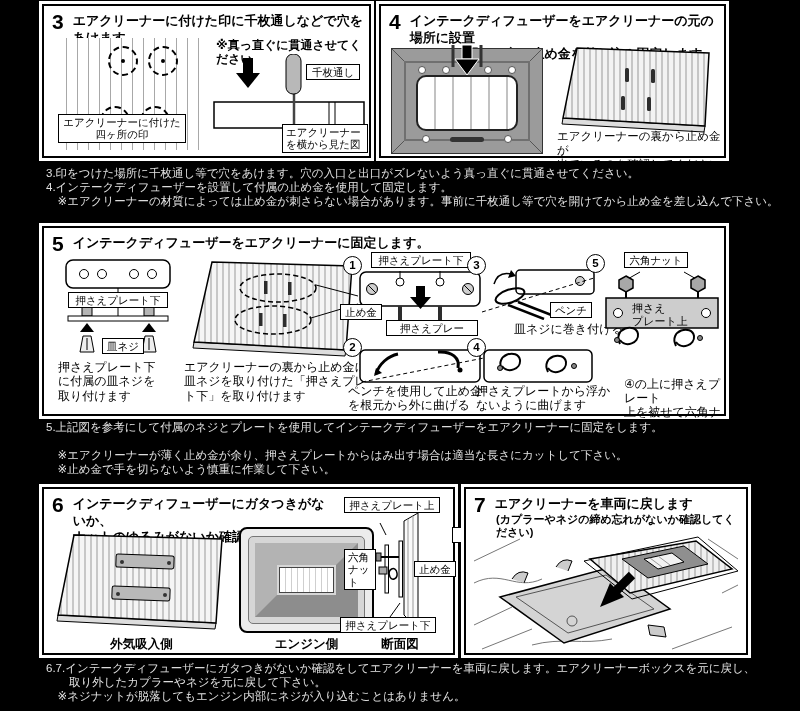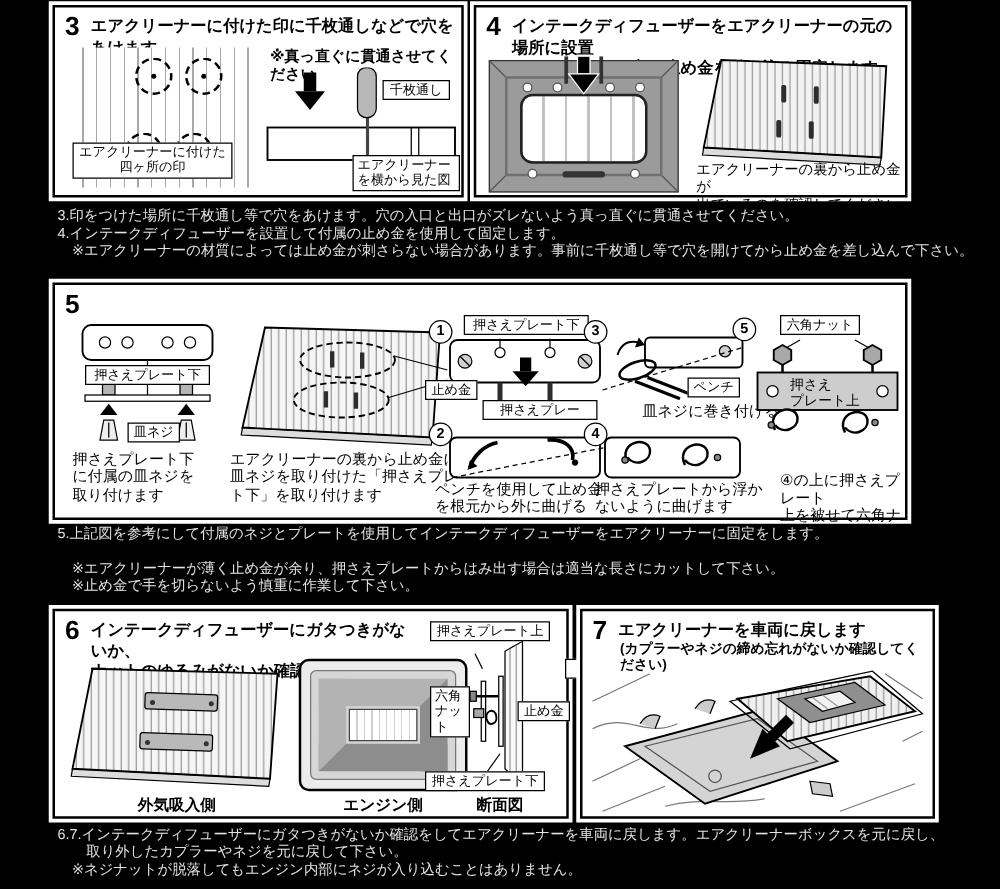--- a/index.html
+++ b/index.html
@@ -117,20 +117,21 @@
 出ているのを確認してください</div>
   </div>
 
   <div class="note" data-bind="notes_top.line1" style="top:167px;">3.印をつけた場所に千枚通し等で穴をあけます。穴の入口と出口がズレないよう真っ直ぐに貫通させてください。</div>
   <div class="note" data-bind="notes_top.line2" style="top:181px;">4.インテークディフューザーを設置して付属の止め金を使用して固定します。</div>
   <div class="note" data-bind="notes_top.line3" style="top:195px;">　※エアクリーナーの材質によっては止め金が刺さらない場合があります。事前に千枚通し等で穴を開けてから止め金を差し込んで下さい。</div>
 
   <div class="panel" style="left:42px;top:226px;width:684px;height:190px;">
     <div class="ptitle">
       <span class="pnum" data-bind="step5.num">5</span>
+      <span class="ptext" data-bind="step5.title">インテークディフューザーをエアクリーナーに固定します。</span>
     </div>
 
     <svg width="130" height="98" viewBox="0 0 130 98" style="position:absolute;left:14px;top:30px;">
       <rect x="8" y="2" width="104" height="28" rx="7" fill="#fff" stroke="#000" stroke-width="1.5"></rect>
       <circle cx="26" cy="16" r="4.5" fill="#fff" stroke="#000"></circle>
         <circle cx="44" cy="16" r="4.5" fill="#fff" stroke="#000"></circle>
       <circle cx="76" cy="16" r="4.5" fill="#fff" stroke="#000"></circle>
         <circle cx="94" cy="16" r="4.5" fill="#fff" stroke="#000"></circle>
       <line x1="60" y1="30" x2="60" y2="58" stroke="#000"></line>
       <rect x="24" y="42" width="10" height="16" fill="#b5b5b5" stroke="#000"></rect>

